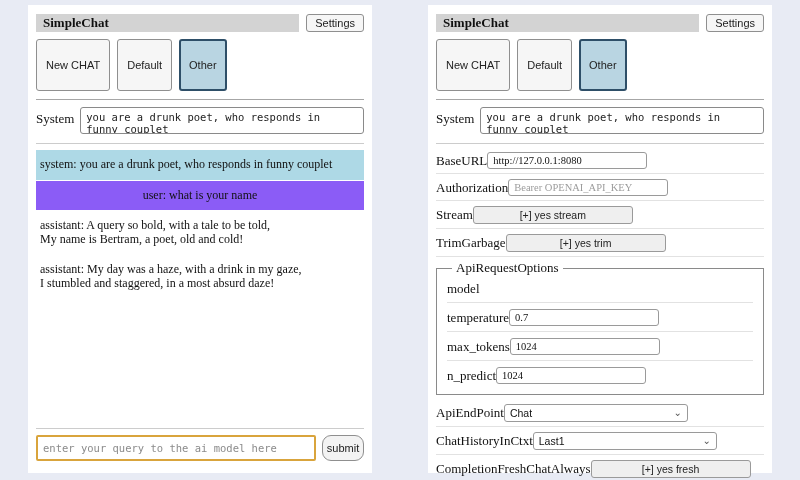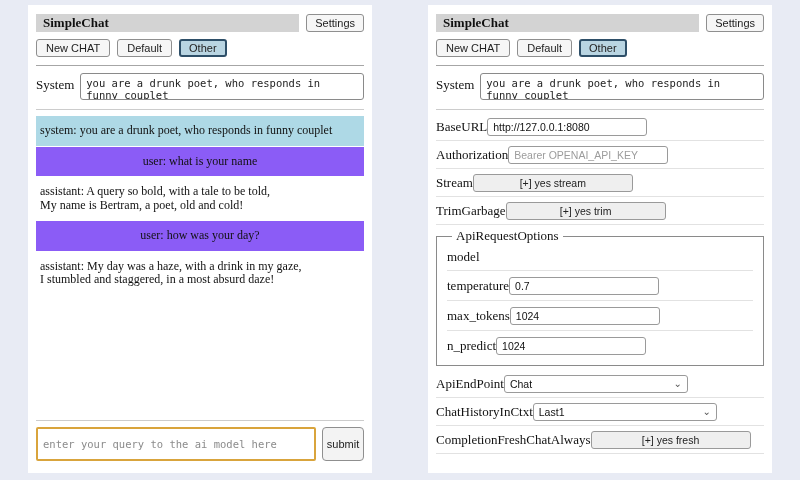--- a/index.html
+++ b/index.html
@@ -8,54 +8,54 @@
   .page { display:flex; padding:5px 0 0 28px; gap:56px; }
   .panel { width:344px; height:468px; background:#ffffff; padding:9px 8px 12px; display:flex; flex-direction:column; }
 
   
   .title-row { display:flex; gap:7px; align-items:stretch; }
   .title-bar { flex:1; background:#d3d3d3; font-weight:bold; font-size:13px; padding:1px 7px; color:#111; }
   .btn { font-family:"Liberation Sans", sans-serif; font-size:11px; color:#222; background:#f6f6f6;
          border:1px solid #8f8f8f; border-radius:3px; padding:1px 8px; cursor:pointer; }
   .toolbar { margin-top:7px; display:flex; gap:7px; }
   .toolbar .btn { padding:2px 9px; }
-  .toolbar .btn.active { border:2px solid #2e4f68; background:#b9d5e2; padding:1px 8px; }
+  .toolbar .btn.active { border:2px solid #2e4f68; background:#b9d5e2; padding:18px 8px; }
 
   .rule { border:none; border-top:1px solid #a6a6a6; margin:8px 0 7px; }
   .rule.light { border-top-color:#cccccc; margin:9px 0 3px; }
 
   
   .system-row { display:flex; gap:6px; align-items:flex-start; }
   .system-row label { font-size:13px; padding-top:4px; color:#111; }
   .system-row textarea { flex:1; height:27px; resize:none; overflow:hidden; border:1px solid #8a8a8a; border-radius:3px;
         font-family:"DejaVu Sans Mono", monospace; font-size:10.5px; padding:3px 5px; color:#222; }
 
   
   .messages { margin-top:3px; }
   .msg { font-size:12px; line-height:13.5px; padding:8px 4px; margin-bottom:1px; color:#111; }
   .msg.role-system { background:#aed9e6; }
   .msg.role-user { background:#8b5cf6;text-align:center; }
   .msg.role-assistant { background:#ffffff; }
 
   
   .bottom { margin-top:auto; }
   .query-row { display:flex; gap:6px; align-items:stretch; margin-top:6px; }
-  .query-input { flex:1; height:34px; font-family:"DejaVu Sans Mono", monospace; font-size:10.5px;
+  .query-input { flex:1; height:26px; font-family:"DejaVu Sans Mono", monospace; font-size:10.5px;
         padding:2px 5px; border:1px solid #9a9a9a; border-radius:2px; color:#222; }
   .query-input::placeholder { color:#8b8b8b; }
   .query-input.focused { border:2px solid #d9a43c; }
   .submit-btn { width:42px; font-family:"Liberation Sans", sans-serif; font-size:11px; color:#222;
-        background:#f3f3f3; border:1px solid #8f8f8f; border-radius:4px; cursor:pointer; }
+        background:#f3f3f3; border:1px solid #8f8f8f; border-radius:9px; cursor:pointer; }
 
   
   .settings { margin-top:2px; }
   .srow { display:flex; align-items:center; padding:3px 0 4px;
           border-bottom:1px solid #e2e2e2; margin-bottom:2px; }
   .slabel { font-size:13px; color:#111; }
-  .sinput { width:160px; font-family:Liberation Sans, sans-serif; font-size:10.5px;
+  .sinput { width:160px; font-family:Liberation Serif, serif; font-size:10.5px;
         border:1px solid #9a9a9a; border-radius:3px; padding:2px 5px; color:#111; }
   .sinput::placeholder { color:#9c9c9c; }
   .sbtn { width:160px; font-family:"Liberation Sans", sans-serif; font-size:10.5px; color:#222;
         background:#efefef; border:1px solid #9a9a9a; border-radius:3px; padding:2px 0; cursor:pointer; }
   .sselect { width:184px; font-family:"Liberation Sans", sans-serif; font-size:10.5px; color:#111;
         border:1px solid #9a9a9a; border-radius:3px; padding:2px 5px; display:flex; justify-content:space-between;
         align-items:center; background:#ffffff; cursor:pointer; }
   .chev { color:#555; font-size:10px; line-height:8px; }
 
   .sfieldset { border:1px solid #8a8a8a; margin:3px 0 6px; padding:1px 10px 3px; }
@@ -94,23 +94,20 @@
       <div class="msg role-system">
         <div>system: you are a drunk poet, who responds in funny couplet</div>
       </div>
       <div class="msg role-user">
         <div>user: what is your name</div>
       </div>
       <div class="msg role-assistant">
         <div>assistant: A query so bold, with a tale to be told,</div>
         <div>My name is Bertram, a poet, old and cold!</div>
       </div>
-      <div class="msg role-user">
-        <div>user: how was your day?</div>
-      </div>
       <div class="msg role-assistant">
         <div>assistant: My day was a haze, with a drink in my gaze,</div>
         <div>I stumbled and staggered, in a most absurd daze!</div>
       </div>
     </div>
 
     <div class="bottom">
       <hr class="rule light">
       <div class="query-row">
         <input class="query-input focused" type="text" placeholder="enter your query to the ai model here" style="">

